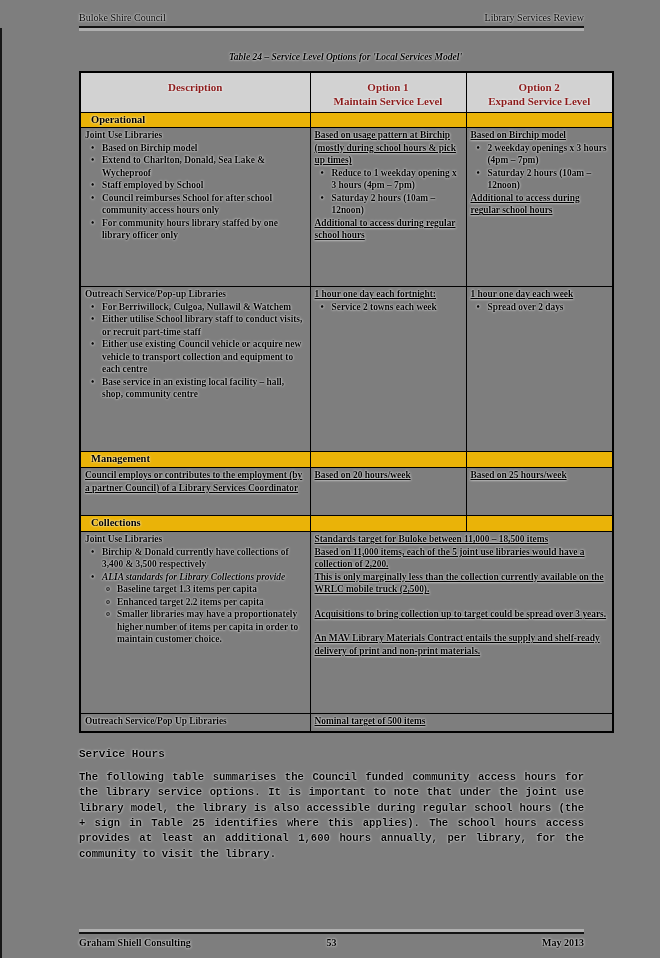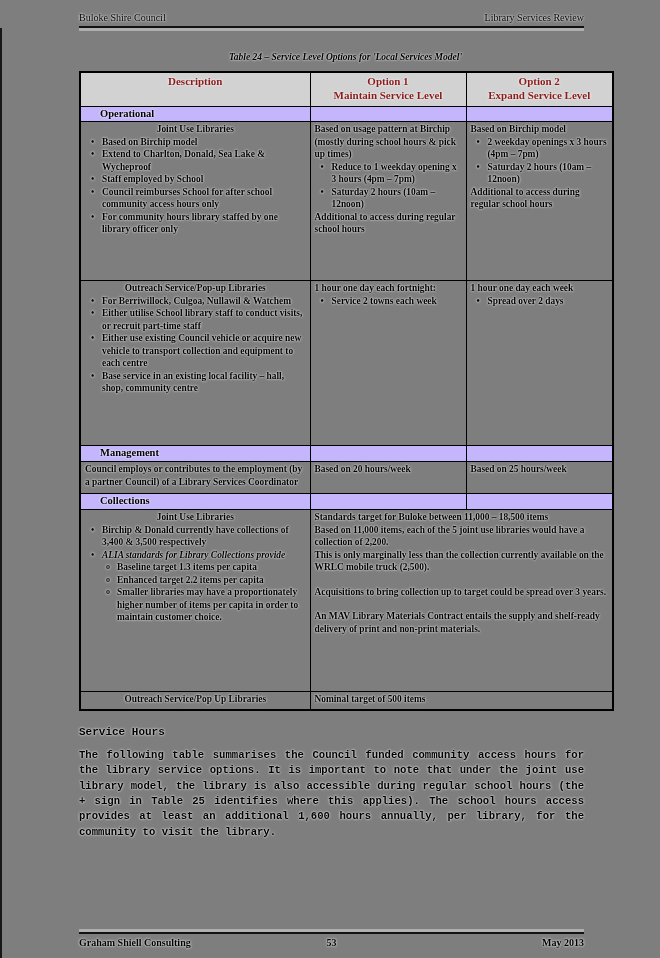--- a/index.html
+++ b/index.html
@@ -17,32 +17,32 @@
     border-bottom:2px solid #121212;box-shadow:0 3px 0 rgba(255,255,255,.38);
   }
   .table-caption{
     width:533px;margin:24px 0 9px;text-align:center;
     font-weight:bold;font-style:italic;font-size:9.5px;
   }
   table{width:533px;border-collapse:collapse;table-layout:fixed;border:2px solid #000;}
   th,td{border:1px solid #000;vertical-align:top;padding:1px 4px;}
   thead th{
     background:#d2d2d2;color:#8b1a1a;font-size:11px;line-height:1.25;
-    text-align:center;padding:2px 2px 3px;
-  }
-  tr.band td{background:#c4b5fd;font-weight:bold;font-size:10.5px;color:#000;padding:0 19px 1px;}
+    text-align:center;padding:8px 2px 3px;
+  }
+  tr.band td{background:#eab308;font-weight:bold;font-size:10.5px;color:#000;padding:0 10px 1px;}
   tbody td{font-size:9.4px;line-height:1.33;font-weight:bold;}
-  .cell-title{font-weight:bold;text-align:center;}
+  .cell-title{font-weight:bold;}
   ul{margin:0;padding:0 0 0 17px;list-style:none;}
   li{position:relative;margin:0;}
   li::before{content:"\2022";position:absolute;left:-11px;}
   ul.sub{padding-left:15px;}
   ul.sub li::before{content:"o";font-size:8px;top:1px;}
   .spacer{height:12px;}
-  .para,.cell-intro,.cell-outro{margin:0;}
+  .para,.cell-intro,.cell-outro{margin:0;text-decoration:underline;}
   .service-hours{width:505px;margin-top:15px;font-family:Liberation Mono, monospace;}
   .sh-heading{font-weight:bold;font-size:11px;}
   .sh-body{margin-top:10px;font-size:10.6px;font-weight:bold;line-height:1.45;text-align:justify;}
   .page-footer{
     position:absolute;left:79px;bottom:10px;width:505px;
     border-top:2px solid #121212;box-shadow:0 -3px 0 rgba(255,255,255,.38);
     padding-top:3px;font-weight:bold;font-size:10px;display:flex;justify-content:space-between;
   }
   .footer-center{position:absolute;left:50%;transform:translateX(-50%);}
 </style>
@@ -136,21 +136,21 @@
             <ul>
               <li><span>Spread over 2 days</span></li>
             </ul>
           </td>
         </tr>
         <tr class="band" style="height: 15px;">
           <td>Management</td>
           <td></td>
           <td></td>
         </tr>
-        <tr style="height: 32px;">
+        <tr style="height: 48px;">
           <td>
             <div class="cell-intro">Council employs or contributes to the employment (by a partner Council) of a Library Services Coordinator</div>
           </td>
           <td>
             <div class="cell-intro">Based on 20 hours/week</div>
           </td>
           <td>
             <div class="cell-intro">Based on 25 hours/week</div>
           </td>
         </tr>

